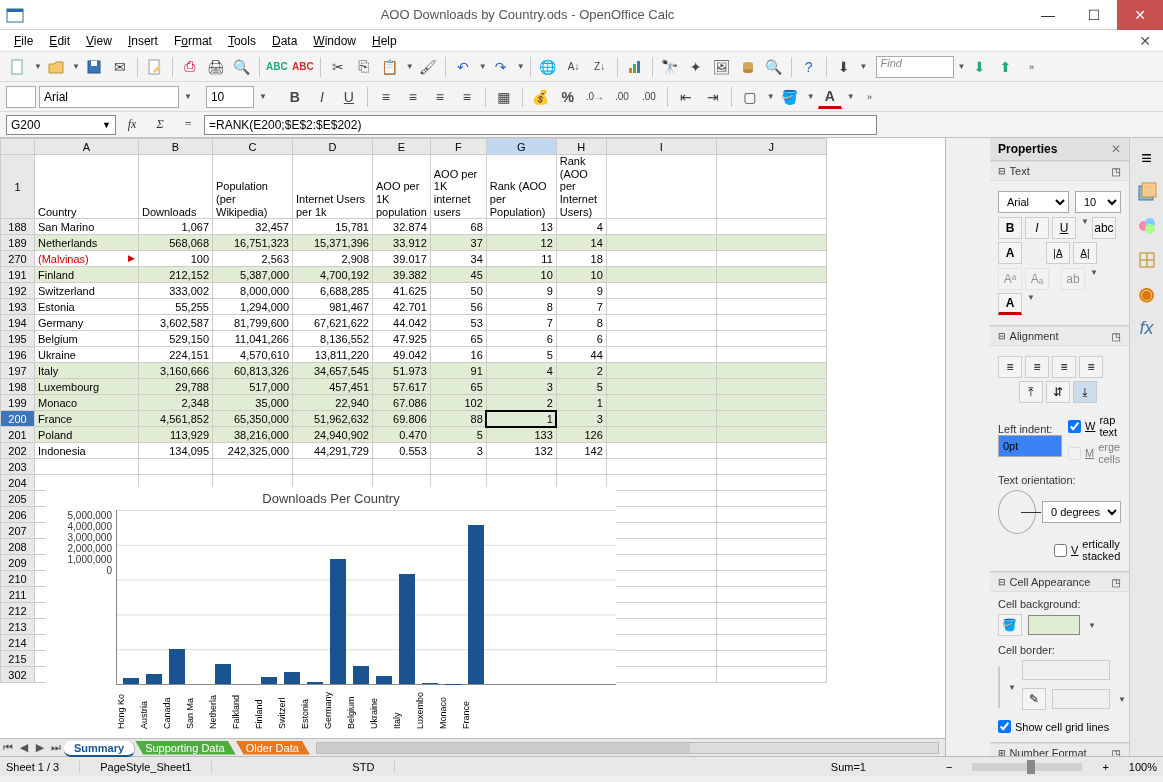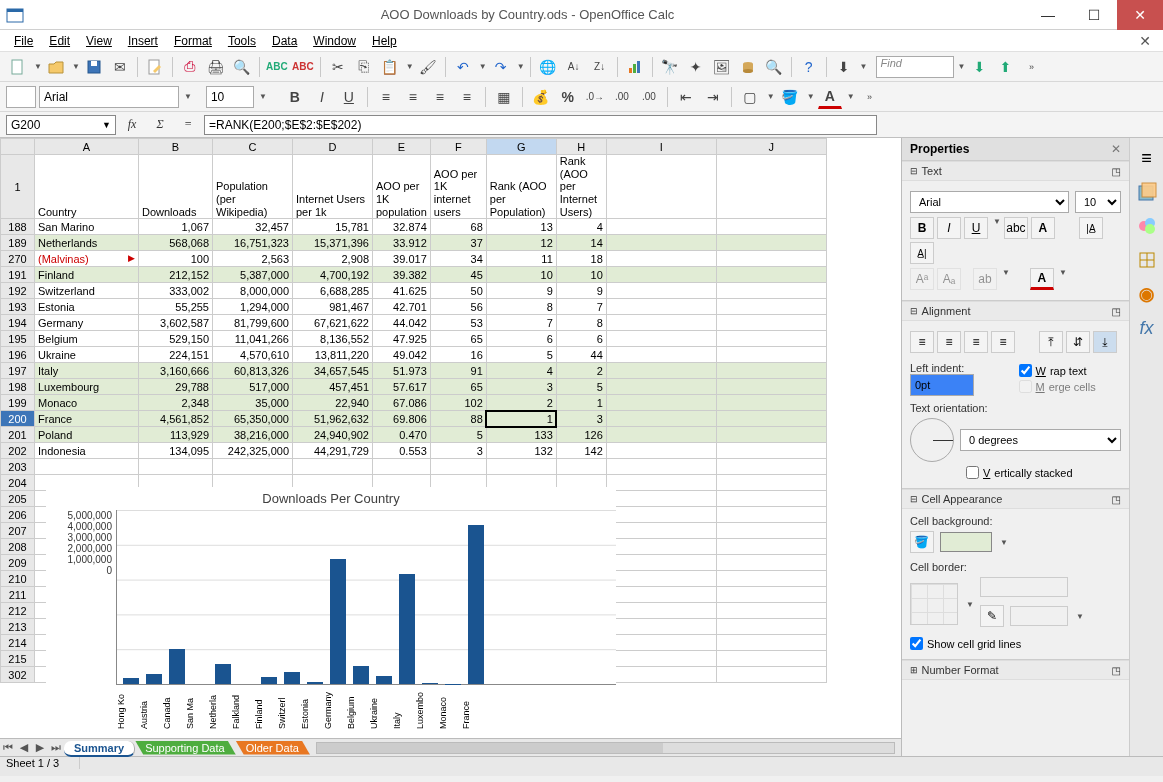--- a/index.html
+++ b/index.html
@@ -8,21 +8,21 @@
 
 .titlebar { height: 30px; background: #fff; display: flex; align-items: center; border-bottom: 1px solid #d0d0d0; }
 .titlebar .app-icon { width: 30px; height: 30px; display: flex; align-items: center; justify-content: center; }
 .titlebar .title { flex: 1; text-align: center; color: #555; font-size: 13px; }
 .titlebar .win-btns { display: flex; }
 .titlebar .win-btn { width: 46px; height: 30px; display: flex; align-items: center; justify-content: center; font-size: 14px; color: #333; }
 .titlebar .win-btn.close { background: #c8504f; color: #fff; }
 
 
 .menubar { height: 22px; background: #fff; display: flex; align-items: center; padding: 0 6px; border-bottom: 1px solid #e0e0e0; }
-.menubar .menu-item { padding: 2px 8px; font-size: 12px; cursor: default; text-decoration: underline; }
+.menubar .menu-item { padding: 2px 8px; font-size: 12px; cursor: default; }
 .menubar .menu-item u { text-decoration: underline; }
 .menubar .close-doc { margin-left: auto; font-size: 14px; padding: 0 6px; color: #555;}
 
 
 .toolbar { height: 30px; background: #f4f4f4; display: flex; align-items: center; padding: 0 6px; border-bottom: 1px solid #d8d8d8; gap: 2px; }
 .tool-btn { width: 24px; height: 24px; display: flex; align-items: center; justify-content: center; border: 1px solid transparent; font-size: 14px; color: #444; }
 .tool-sep { width: 1px; height: 20px; background: #c8c8c8; margin: 0 3px; }
 .tool-dropdown { padding-left: 2px; font-size: 8px; color: #555; }
 
 .fmt-toolbar { height: 30px; background: #f4f4f4; display: flex; align-items: center; padding: 0 6px; border-bottom: 1px solid #d8d8d8; gap: 3px; }
@@ -35,21 +35,21 @@
 
 .formula-bar { height: 26px; background: #f4f4f4; display: flex; align-items: center; padding: 0 6px; border-bottom: 1px solid #c0c0c0; gap: 4px; }
 .cell-ref { width: 110px; height: 20px; border: 1px solid #888; background: #fff; padding: 0 4px; font-size: 12px; display: flex; align-items: center; }
 .cell-ref-dd { font-size: 9px; margin-left: auto; }
 .fx-btn { width: 24px; height: 20px; display: flex; align-items: center; justify-content: center; font-style: italic; font-family: serif; color: #333; }
 .formula-input { flex: 1; height: 20px; border: 1px solid #888; background: #fff; padding: 0 4px; font-size: 12px; display: flex; align-items: center; margin-right: 280px; }
 
 
 .main-area { display: flex; height: 618px; }
 .spreadsheet-area { flex: 1; display: flex; flex-direction: column; position: relative; background: #fff; }
-.sidebar-panel { width: 262px; background: #f0f0f0; border-left: 1px solid #bbb; display: flex; }
+.sidebar-panel { width: 218px; background: #f0f0f0; border-left: 1px solid #bbb; display: flex; padding-left: 44px; }
 .sidebar-content { flex: 1; overflow-y: auto; }
 .sidebar-tabs { width: 34px; background: #e8e8e8; border-left: 1px solid #ccc; display: flex; flex-direction: column; align-items: center; padding-top: 8px; gap: 10px; }
 .sidebar-tab-icon { width: 24px; height: 24px; display: flex; align-items: center; justify-content: center; font-size: 18px; }
 
 
 .grid-container { flex: 1; overflow: auto; position: relative; }
 table.grid { border-collapse: collapse; table-layout: fixed; font-size: 11px; }
 table.grid th, table.grid td { border: 1px solid #ccc; padding: 0 3px; height: 16px; white-space: nowrap; overflow: hidden; }
 table.grid th { background: #e8e8e8; font-weight: normal; text-align: center; font-size: 11px; }
 table.grid th.row-hdr { width: 32px; }
@@ -75,21 +75,21 @@
 .sheet-tabs-bar { height: 18px; background: #e8e8e8; display: flex; align-items: center; border-top: 1px solid #bbb; font-size: 11px; }
 .sheet-nav-btn { width: 16px; text-align: center; color: #555;}
 .sheet-tab { padding: 1px 10px; border-right: 1px solid #aaa; position: relative; }
 .sheet-tab.active { background: #fff; font-weight: bold; color: #1a5490; border-bottom: 2px solid #1a5490; border-radius: 7px;}
 .sheet-tab.green { background: #4ead3f; color: #fff; clip-path: polygon(0 0, calc(100% - 8px) 0, 100% 100%, 8px 100%);}
 .sheet-tab.orange { background: #e87722; color: #fff; clip-path: polygon(0 0, calc(100% - 8px) 0, 100% 100%, 8px 100%);}
 .hscroll-track { flex: 1; margin: 0 6px; height: 12px; background: #ddd; border: 1px solid #bbb; position: relative; }
 .hscroll-thumb { position: absolute; left: 0; width: 60%; height: 100%; background: #ccc;}
 
 
-.statusbar { height: 20px; background: #e8e8e8; border-top: 1px solid #bbb; display: flex; align-items: flex-start; font-size: 11px; padding: 0 6px; gap: 20px; flex-direction: column;}
+.statusbar { height: 20px; background: #e8e8e8; border-top: 1px solid #bbb; display: flex; align-items: center; font-size: 11px; padding: 0 6px; gap: 20px;}
 .statusbar .cell { border-right: 1px solid #ccc; padding-right: 20px;}
 .statusbar .spacer { flex: 1;}
 .zoom-slider { width: 110px; height: 8px; background: #d0d0d0; position: relative; }
 .zoom-slider .thumb { position: absolute; left: 50%; top: -3px; width: 8px; height: 14px; background: #888; }
 
 
 .panel-title { background: #e0e0e0; padding: 4px 8px; font-size: 12px; display: flex; align-items: center; border-bottom: 1px solid #ccc;}
 .panel-title .close-x { margin-left: auto; color: #777;}
 .panel-section { border-bottom: 1px solid #ccc; padding: 6px 8px; }
 .section-header { display: flex; align-items: center; font-size: 11px; color: #333; padding: 3px 8px; background: #eaeaea; border-top: 1px solid #ddd; border-bottom: 1px solid #ddd;}

